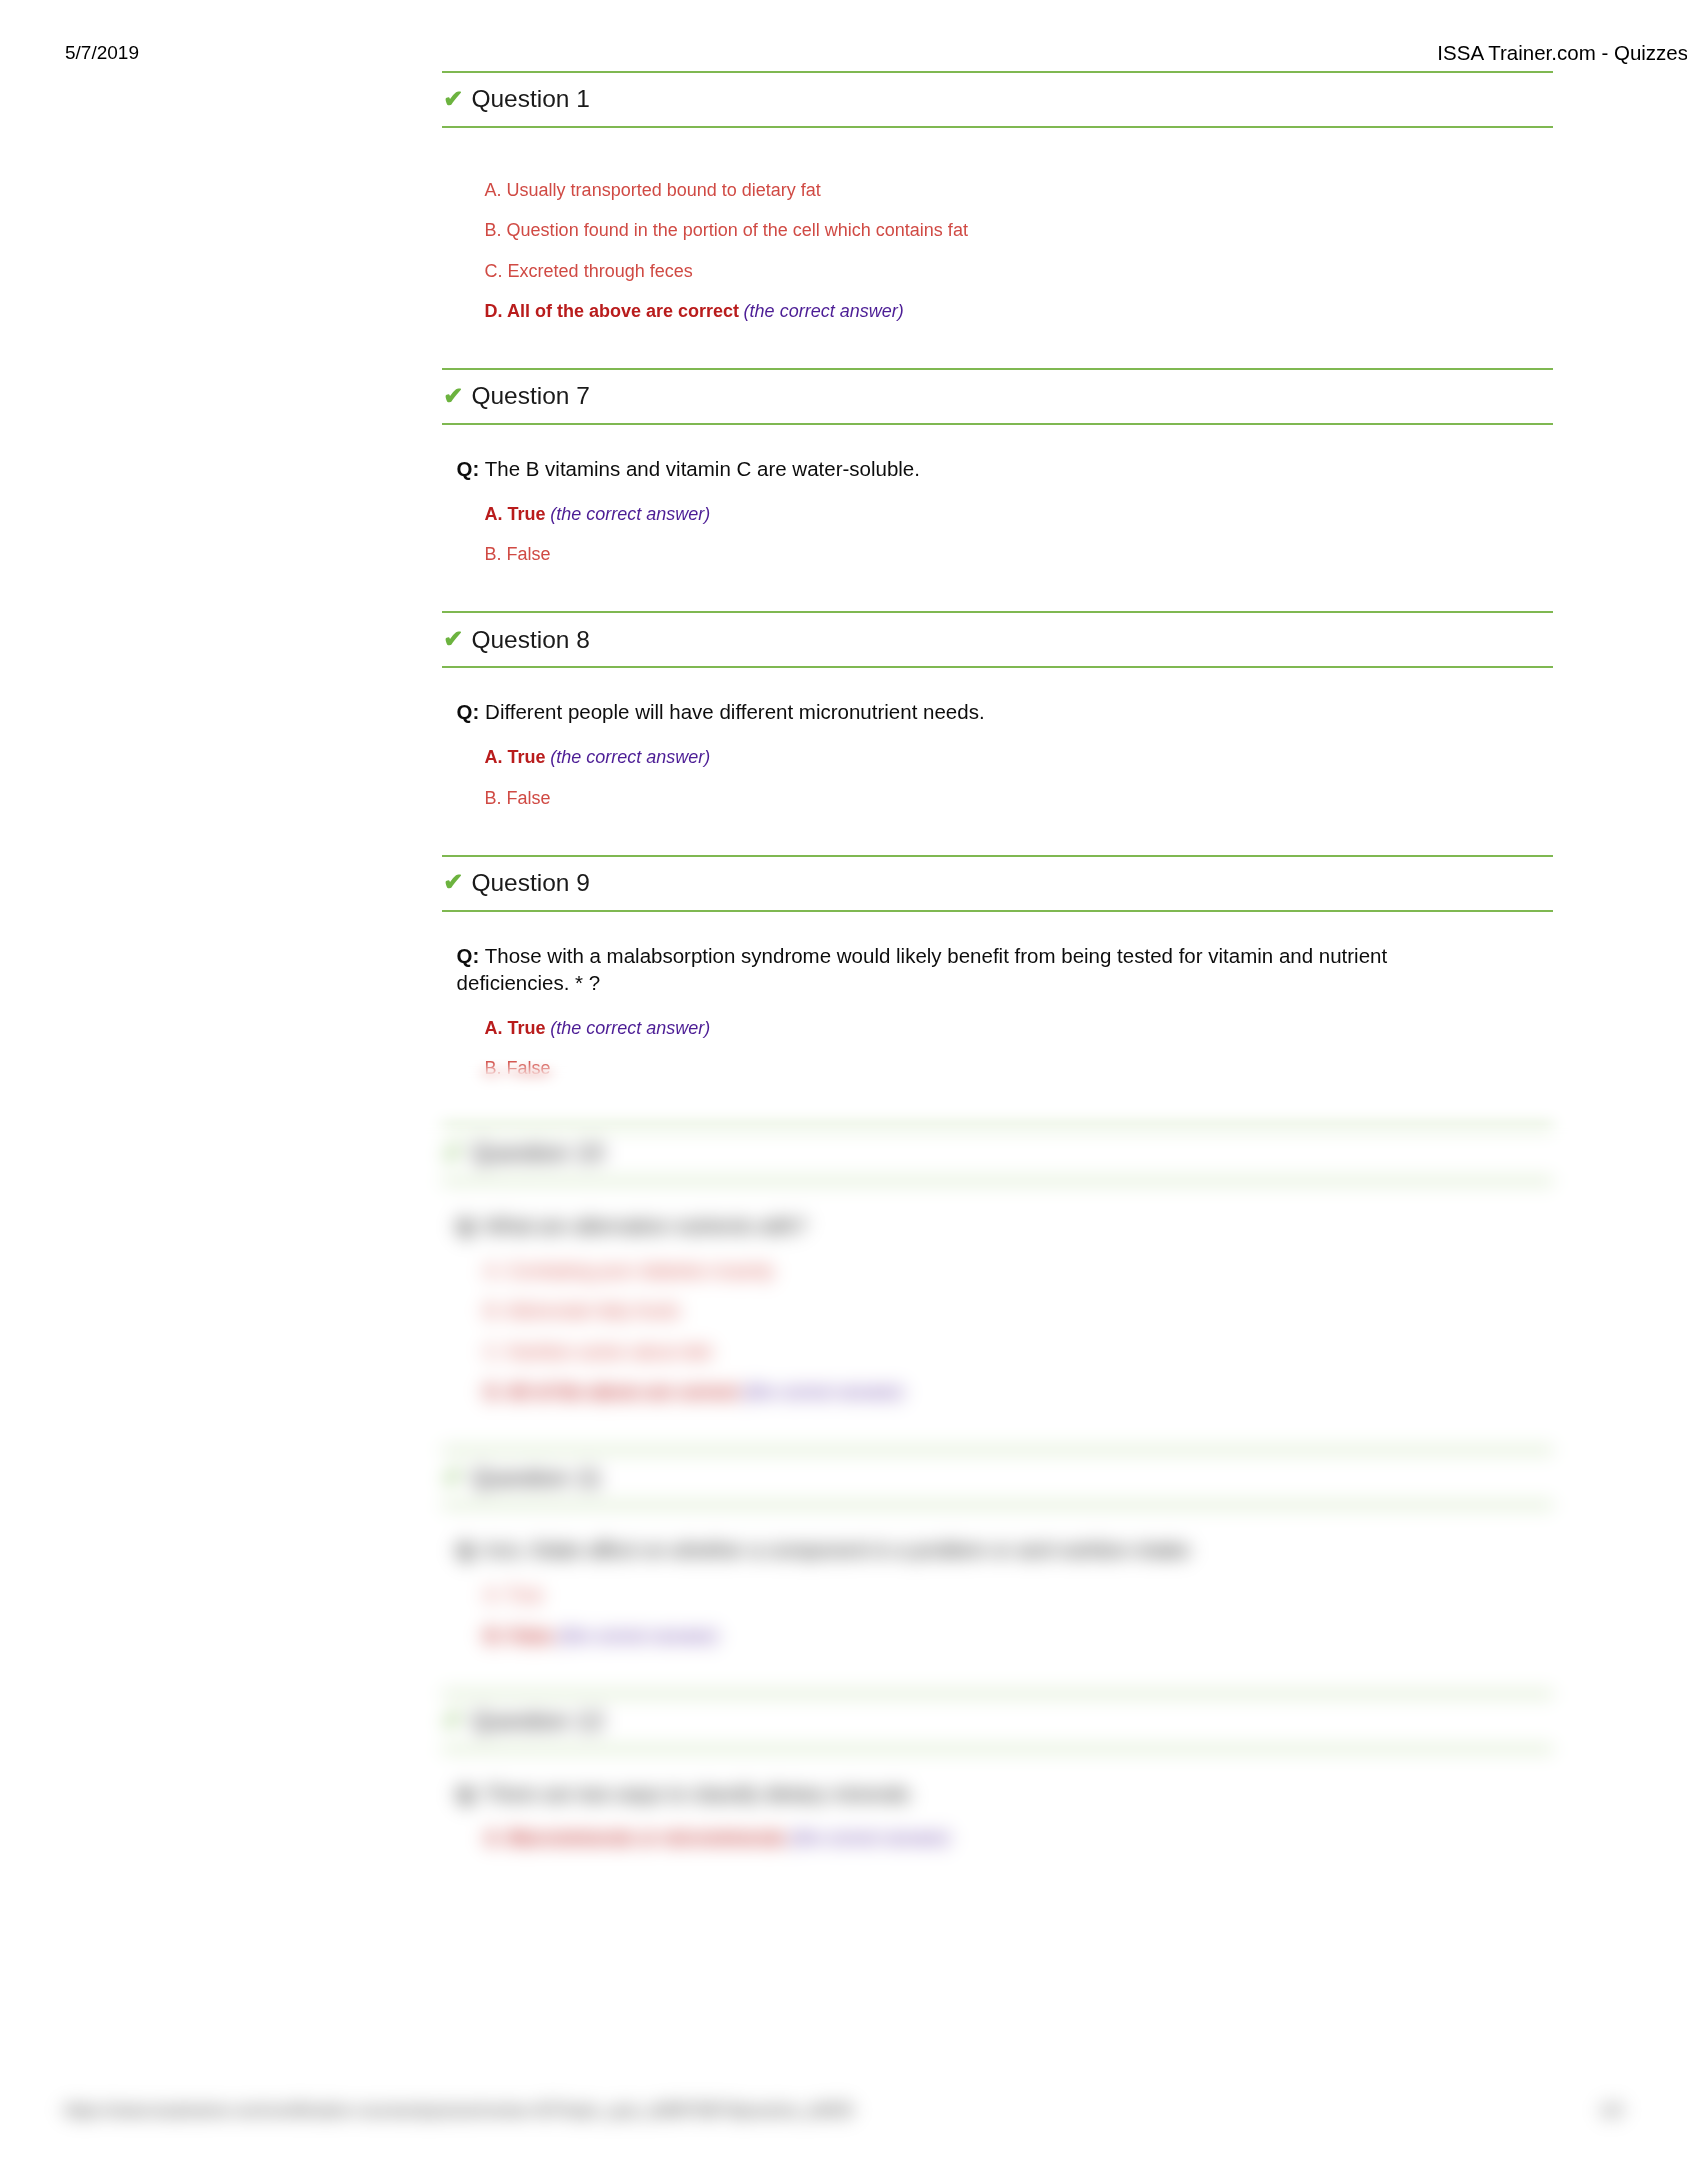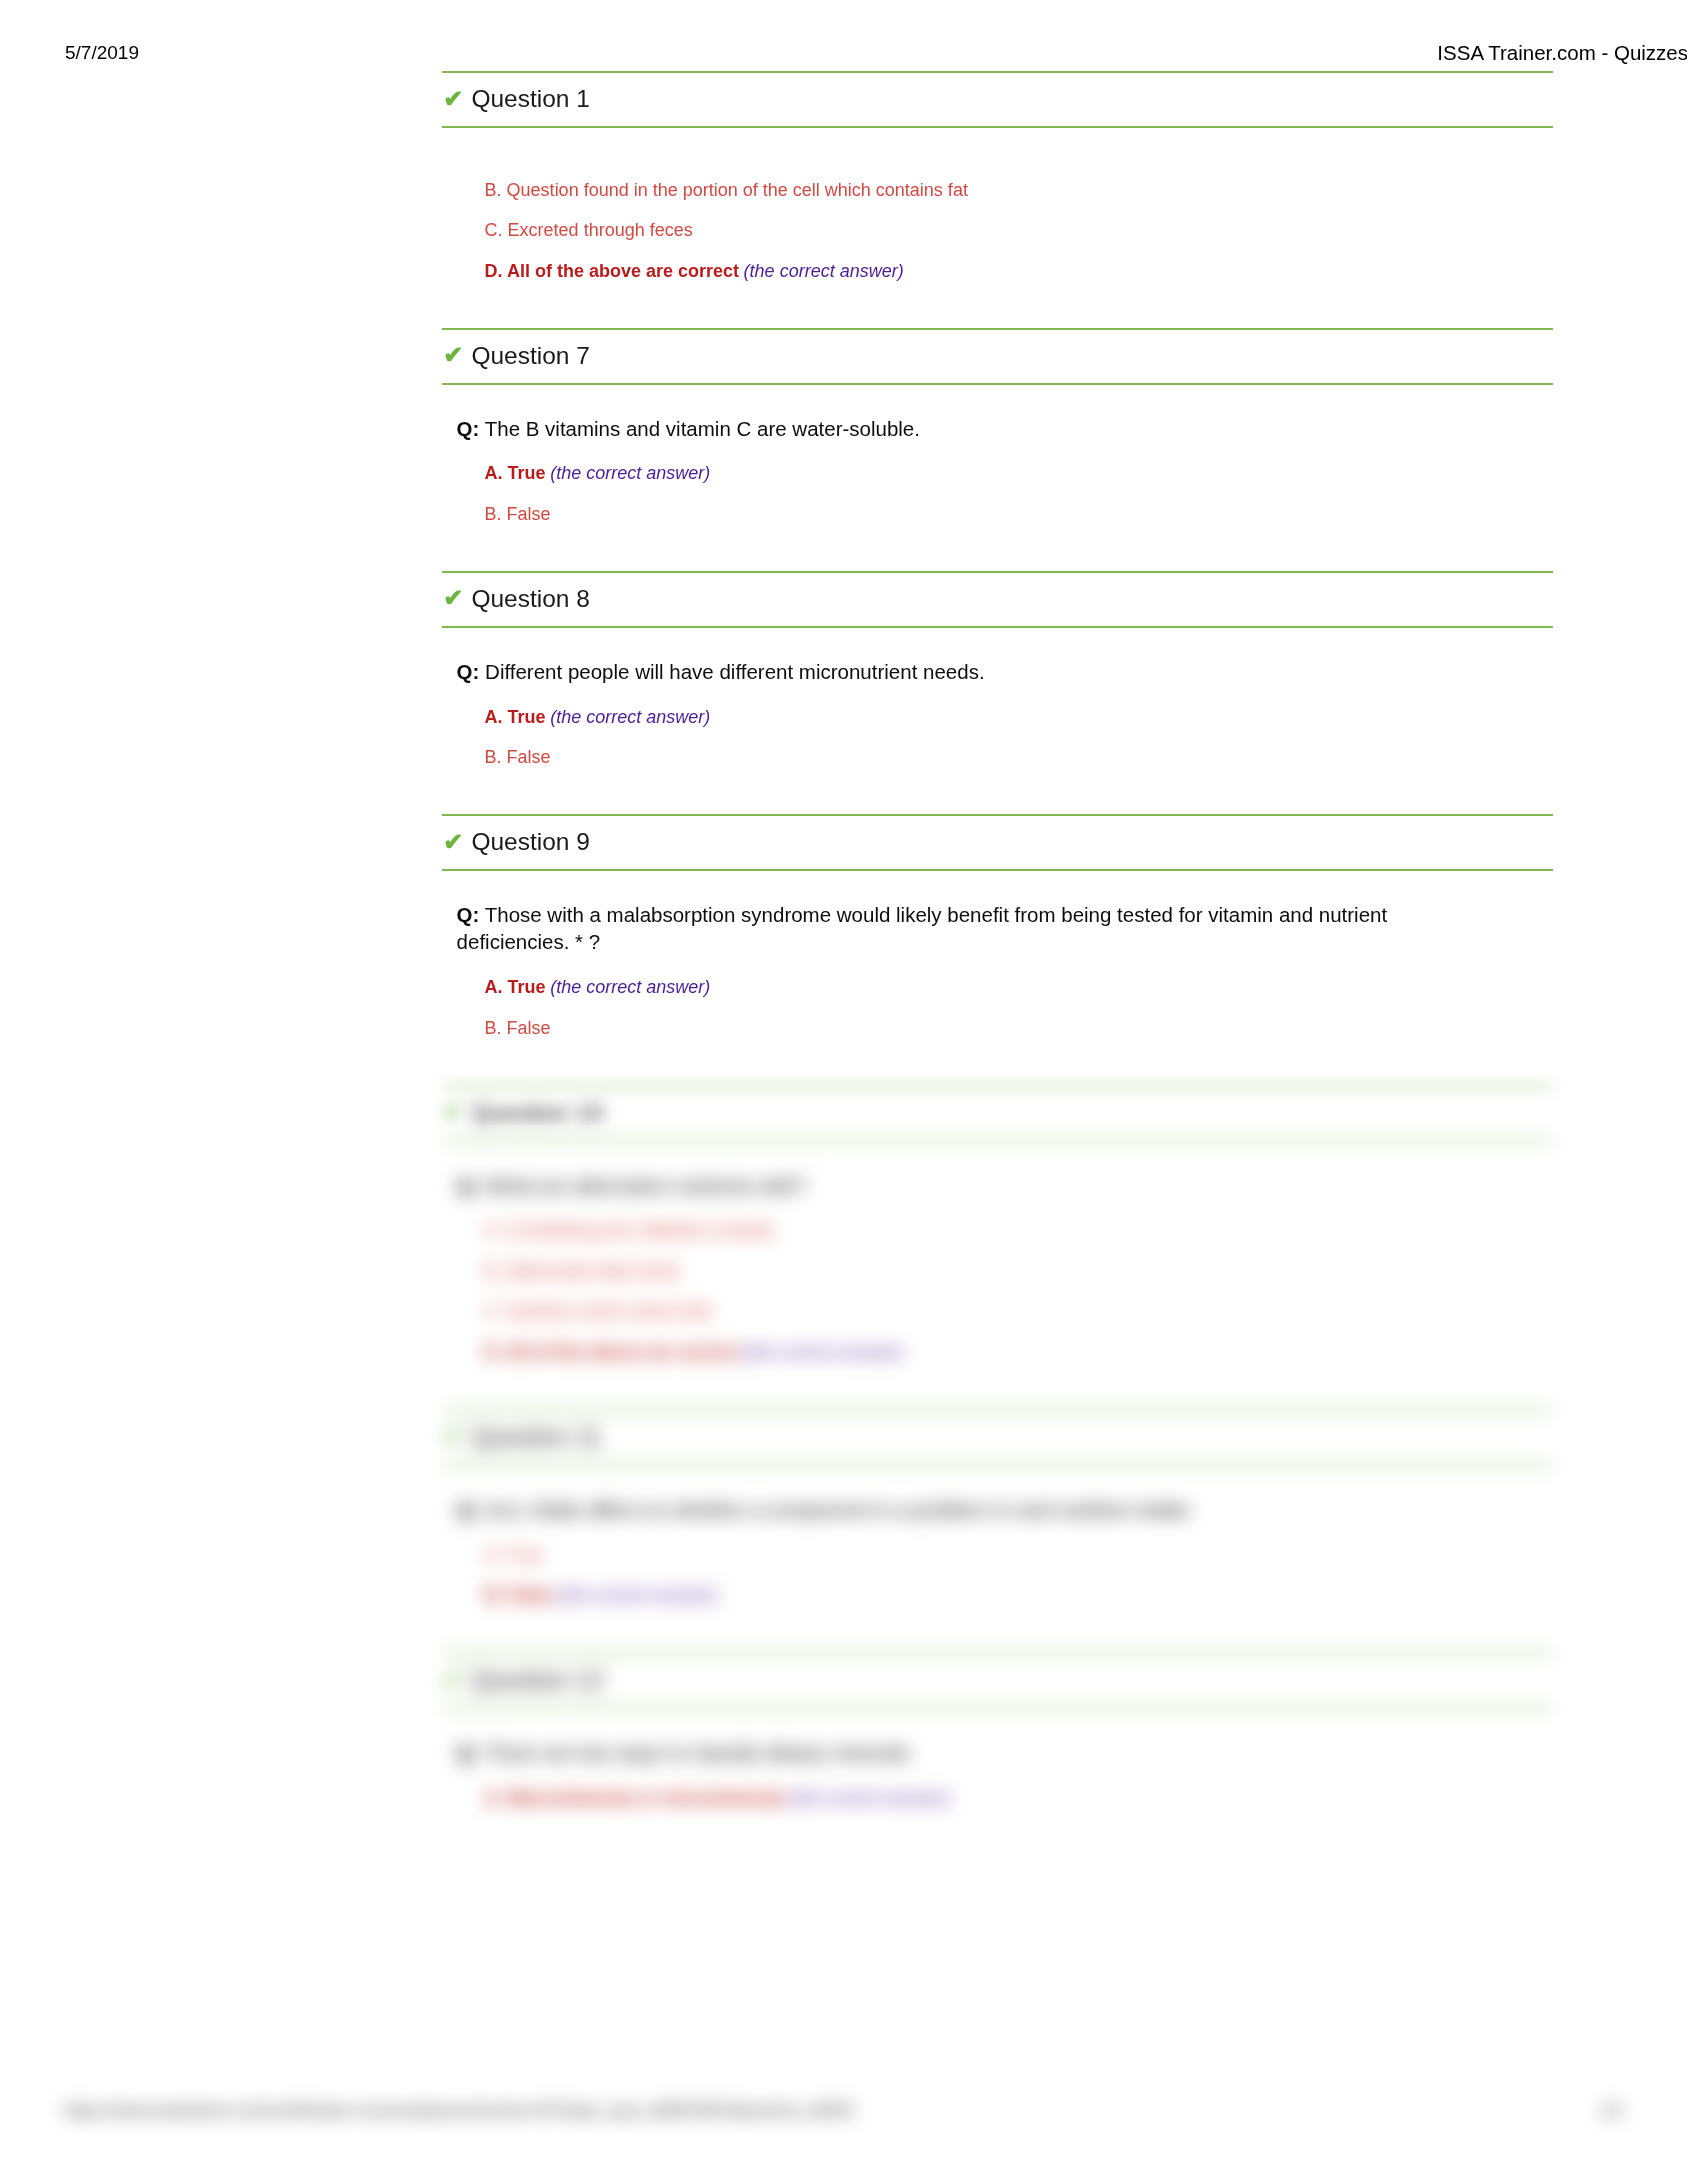--- a/index.html
+++ b/index.html
@@ -184,20 +184,21 @@
 </div>
 
 <div class="page-column" id="quiz-column">
     <div class="question-block">
       <div class="q-header">
         <span class="check-icon">✔</span>
         <span class="q-title">Question 1</span>
       </div>
       <div class="q-body">
         <ul class="answer-list">
+          <li><span class="ans-wrong">A. Usually transported bound to dietary fat</span></li>
           <li><span class="ans-wrong">B. Question found in the portion of the cell which contains fat</span></li>
           <li><span class="ans-wrong">C. Excreted through feces</span></li>
           <li><span class="ans-right">D. All of the above are correct</span><span class="ans-note">(the correct answer)</span></li>
         </ul>
       </div>
     </div>
     <div class="block-gap" style="height: 48px;"></div>
     <div class="question-block">
       <div class="q-header">
         <span class="check-icon">✔</span>

